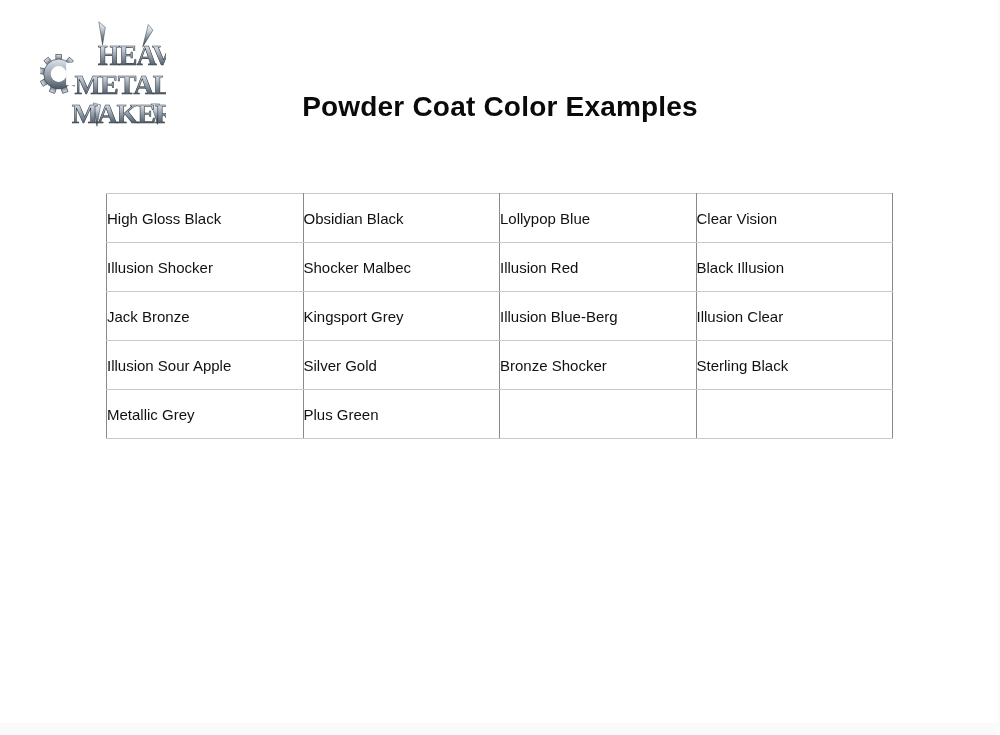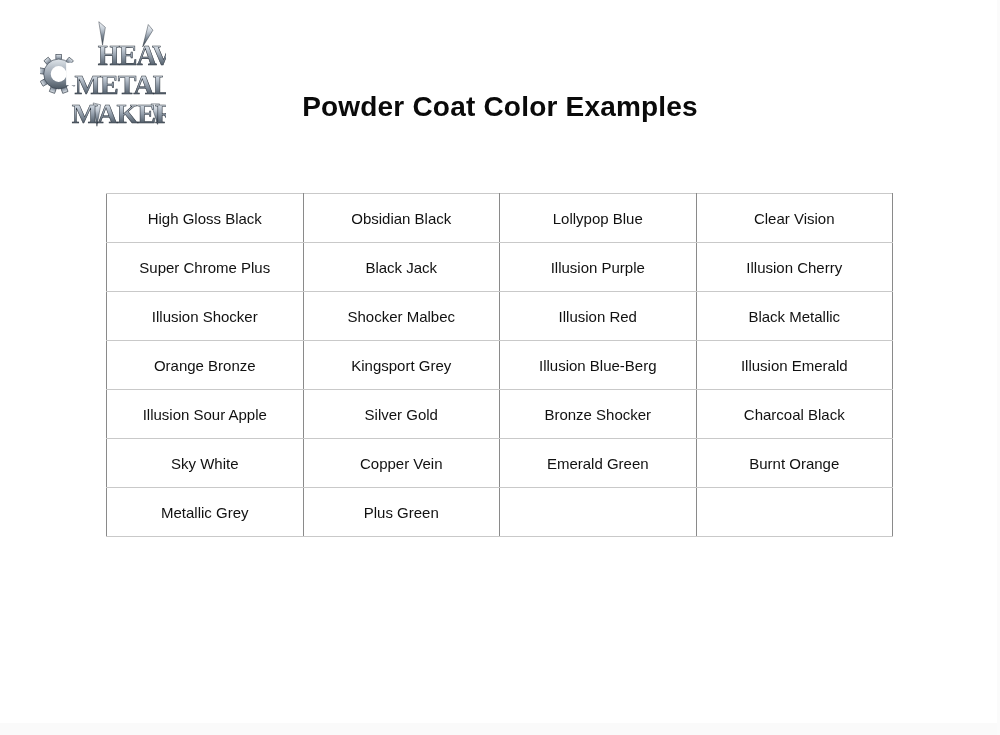--- a/index.html
+++ b/index.html
@@ -44,21 +44,20 @@
     border-collapse: collapse;
     table-layout: fixed;
   }
   table.color-table td {
     width: 25%;
     height: 48px;
     border-left: 1px solid #8a8a8a;
     border-right: 1px solid #8a8a8a;
     border-top: 1px solid #c9c9c9;
     border-bottom: 1px solid #c9c9c9;
-    text-align: center;
     vertical-align: middle;
     font-size: 15px;
     color: #111111;
     background: #ffffff;
     padding: 0;
   }
   .bottom-edge {
     position: absolute;
     left: 0;
     bottom: 0;
@@ -134,48 +133,36 @@
 
   <table class="color-table">
     <tbody>
       <tr>
         <td>High Gloss Black</td>
         <td>Obsidian Black</td>
         <td>Lollypop Blue</td>
         <td>Clear Vision</td>
       </tr>
       <tr>
-        <td>Super Chrome Plus</td>
-        <td>Black Jack</td>
-        <td>Illusion Purple</td>
-        <td>Illusion Cherry</td>
-      </tr>
-      <tr>
         <td>Illusion Shocker</td>
         <td>Shocker Malbec</td>
         <td>Illusion Red</td>
-        <td>Black Metallic</td>
+        <td>Black Illusion</td>
       </tr>
       <tr>
-        <td>Orange Bronze</td>
+        <td>Jack Bronze</td>
         <td>Kingsport Grey</td>
         <td>Illusion Blue-Berg</td>
-        <td>Illusion Emerald</td>
+        <td>Illusion Clear</td>
       </tr>
       <tr>
         <td>Illusion Sour Apple</td>
         <td>Silver Gold</td>
         <td>Bronze Shocker</td>
-        <td>Charcoal Black</td>
-      </tr>
-      <tr>
-        <td>Sky White</td>
-        <td>Copper Vein</td>
-        <td>Emerald Green</td>
-        <td>Burnt Orange</td>
+        <td>Sterling Black</td>
       </tr>
       <tr>
         <td>Metallic Grey</td>
         <td>Plus Green</td>
         <td></td>
         <td></td>
       </tr>
     </tbody>
   </table>
 

